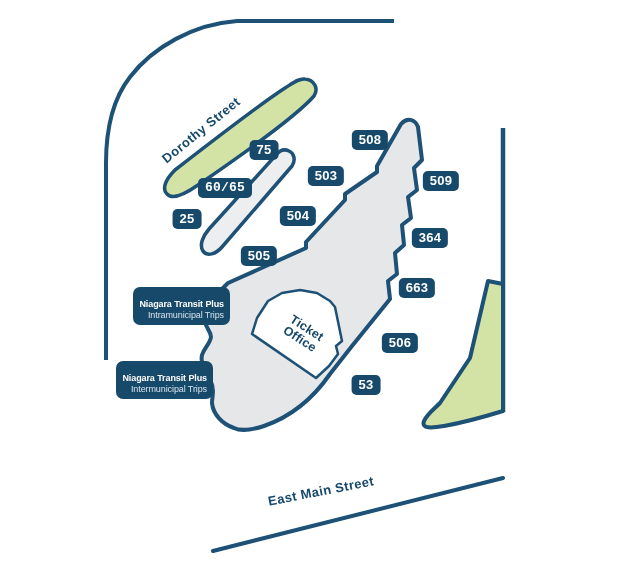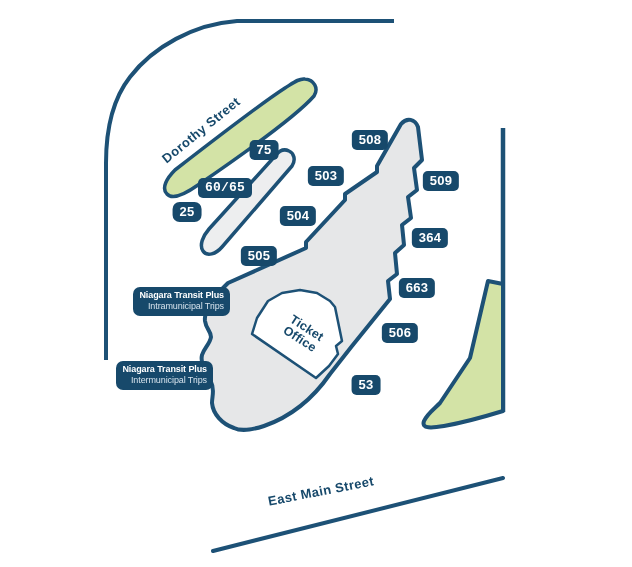--- a/index.html
+++ b/index.html
@@ -9,21 +9,21 @@
   }
   .canvas svg{position:absolute;left:0;top:0;}
   .bay{
     position:absolute;transform:translate(-50%,-50%);
     background:#17496B;color:#FFFFFF;
     font-weight:bold;font-size:13px;line-height:14px;
     padding:3px 7px 3px;border-radius:5px;white-space:nowrap;letter-spacing:.2px;
   }
   .ntp{
     position:absolute;background:#17496B;color:#FFFFFF;border-radius:7px;
-    padding:3px 6px 4px 6px;text-align:right;white-space:nowrap;
+    padding:12px 6px 4px 6px;text-align:right;white-space:nowrap;
   }
   .ntp .t1{display:block;font-size:9px;font-weight:bold;line-height:11px;letter-spacing:-.1px;}
   .ntp .t2{display:block;font-size:9px;font-weight:normal;line-height:11px;color:#D5E2EC;letter-spacing:-.1px;}
   .street-label{
     position:absolute;color:#17496B;font-weight:bold;font-size:13px;
     white-space:nowrap;letter-spacing:.4px;
   }
   .street-dorothy{left:201px;top:130px;transform:translate(-50%,-50%) rotate(-39deg);}
   .street-eastmain{left:321px;top:491px;transform:translate(-50%,-50%) rotate(-11deg);}
   .ticket-label{
@@ -75,25 +75,25 @@
     <span>Ticket</span><br>
     <span>Office</span>
   </div>
 
   <div class="bay" style="left:370px;top:140px;">508</div>
   <div class="bay" style="left:264px;top:150px;">75</div>
   <div class="bay" style="left:326px;top:176px;">503</div>
   <div class="bay" style="left:441px;top:181px;">509</div>
   <div class="bay" style="left:225px;top:188px;font-family:Liberation Mono, monospace;">60/65</div>
   <div class="bay" style="left:298px;top:216px;">504</div>
-  <div class="bay" style="left:187px;top:212px;border-radius:7px;">25</div>
+  <div class="bay" style="left:187px;top:219px;">25</div>
   <div class="bay" style="left:430px;top:238px;">364</div>
   <div class="bay" style="left:259px;top:256px;">505</div>
   <div class="bay" style="left:417px;top:288px;">663</div>
-  <div class="bay" style="left:400px;top:333px;">506</div>
+  <div class="bay" style="left:400px;top:343px;">506</div>
   <div class="bay" style="left:366px;top:385px;">53</div>
 
   <div class="ntp" style="right:402px;top:287px;">
     <span class="t1">Niagara Transit Plus</span>
     <span class="t2">Intramunicipal Trips</span>
   </div>
   <div class="ntp" style="right:419px;top:361px;">
     <span class="t1">Niagara Transit Plus</span>
     <span class="t2">Intermunicipal Trips</span>
   </div>

